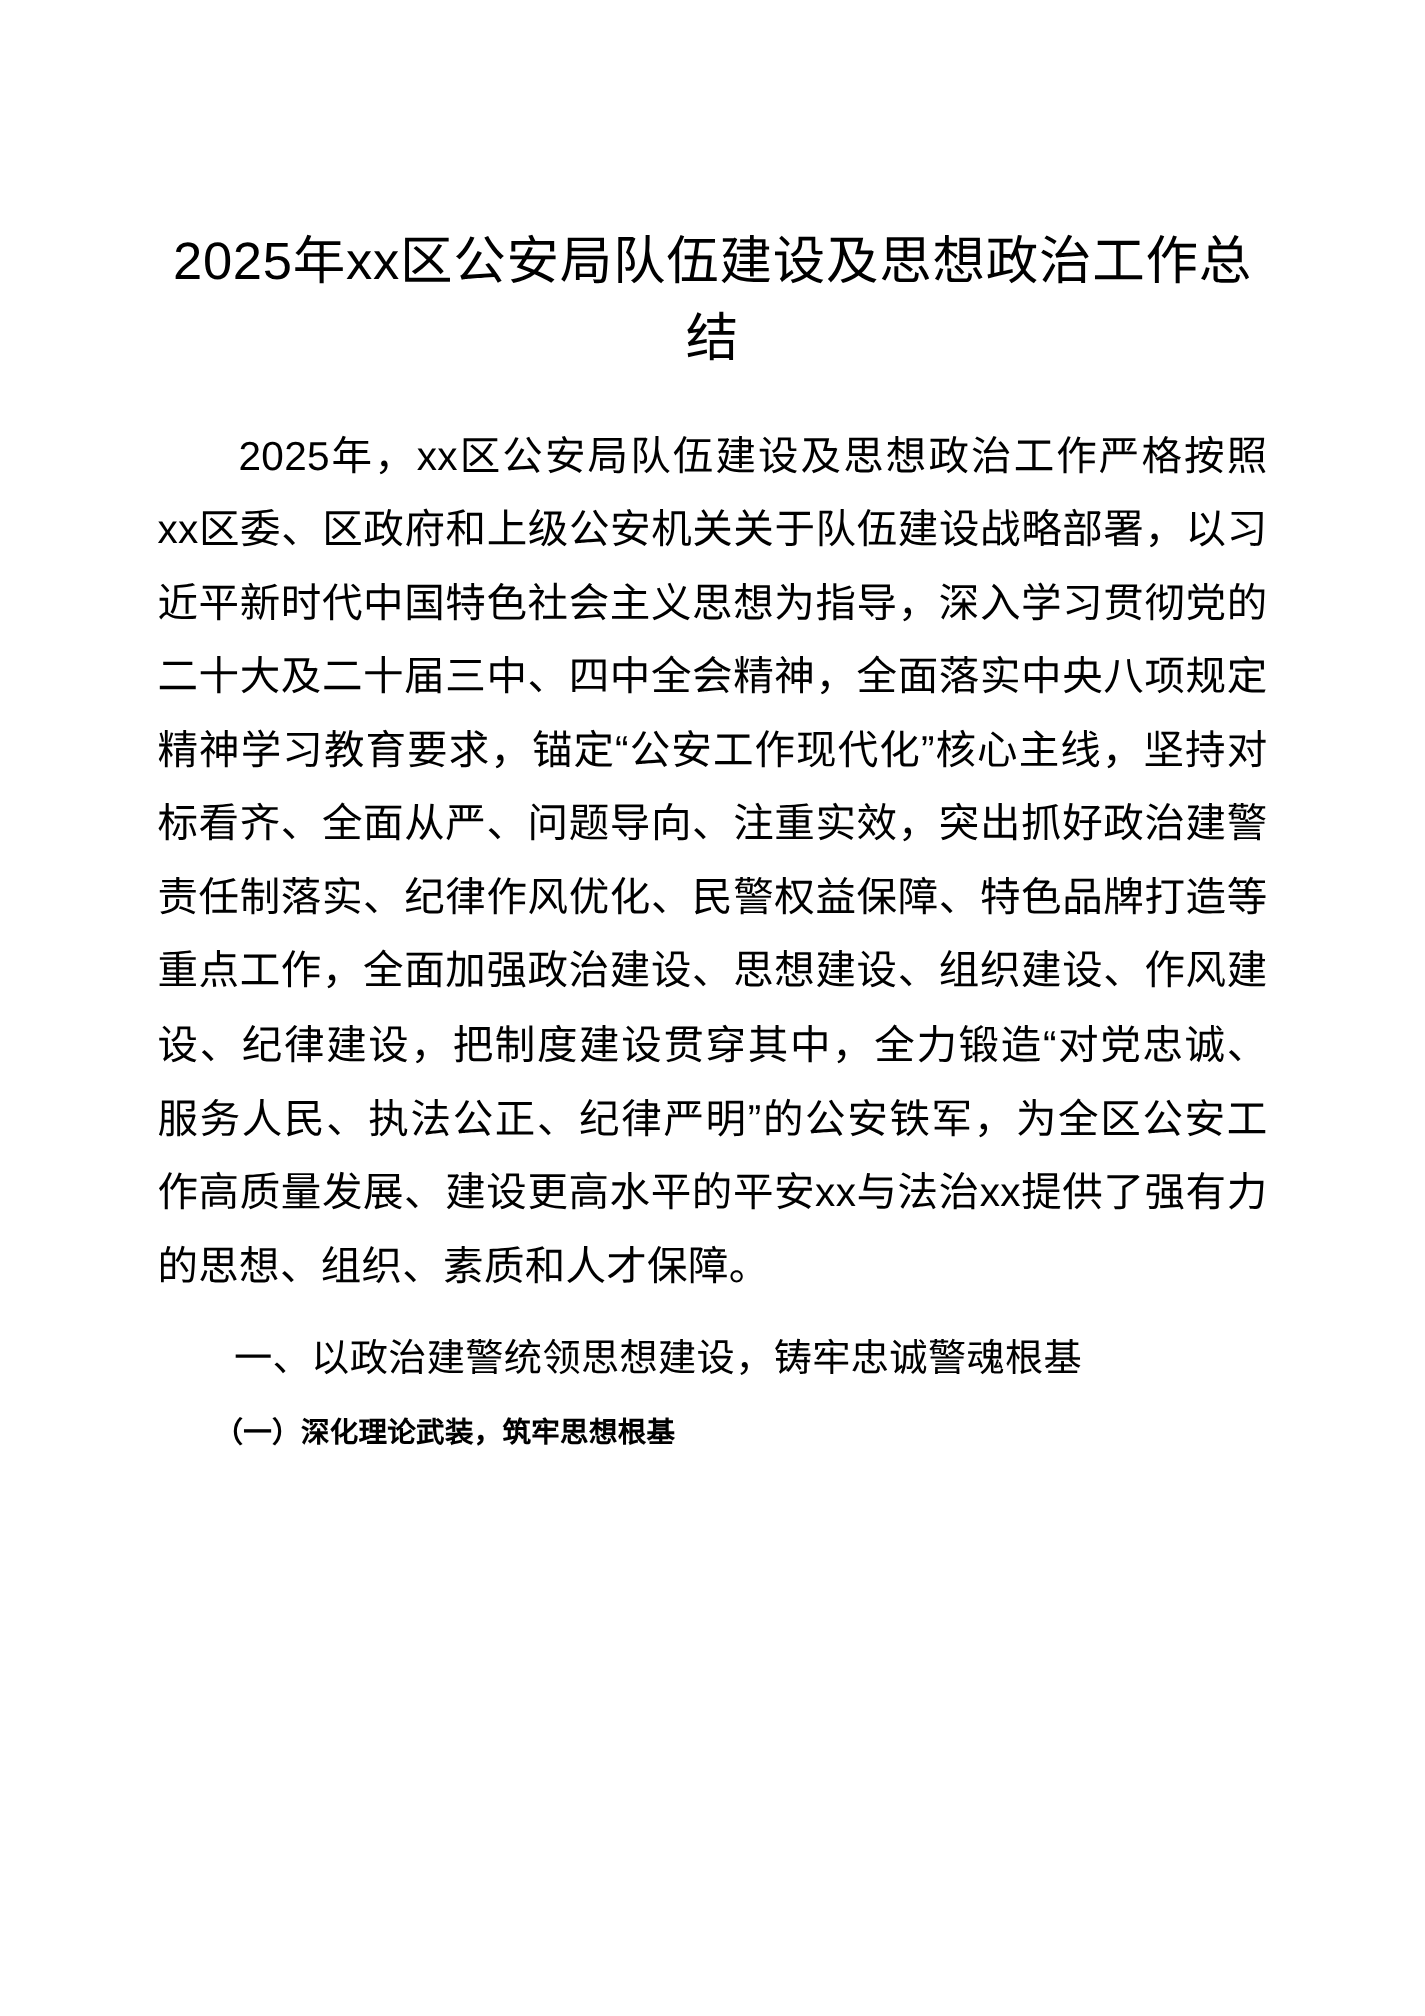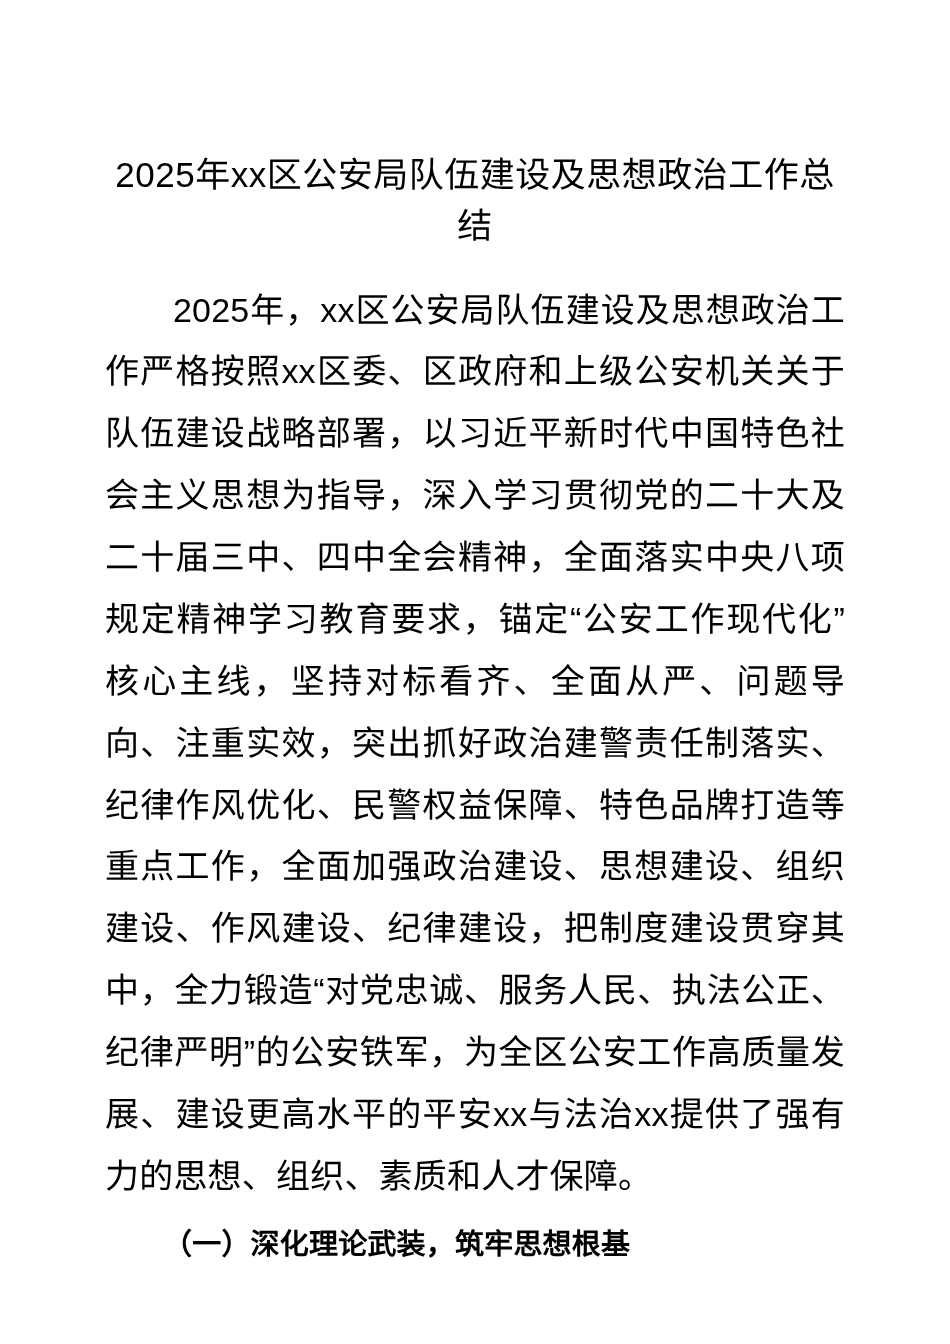--- a/index.html
+++ b/index.html
@@ -24,45 +24,46 @@
   .doc-title {
     font-size: 35px;
     line-height: 1.45;
     font-weight: 400;
     text-align: center;
     letter-spacing: 0.5px;
     margin: 0 0 28px 0;
     padding: 0 8px;
   }
   .para {
-    font-size: 34px;
+    font-size: 27px;
     line-height: 1.82;
     text-align: justify;
     text-justify: inter-ideograph;
     margin: 0 0 4px 0;
     text-indent: 2em;
     letter-spacing: 0.2px;
   }
   .heading-1 {
     font-size: 25.5px;
     line-height: 1.82;
     margin: 14px 0 4px 0;
     text-indent: 2em;
     letter-spacing: 0.2px;
     font-weight: 400;
   }
   .heading-2 {
-    font-size: 29px;
+    font-size: 19px;
     line-height: 1.82;
     margin: 10px 0 4px 0;
     text-indent: 2em;
     letter-spacing: 0.2px;
     font-weight: bold;
   }
 </style>
 </head>
 <body>
 
 <div class="page">
   <h1 class="doc-title">2025年xx区公安局队伍建设及思想政治工作总结</h1>
   <p class="para">2025年，xx区公安局队伍建设及思想政治工作严格按照xx区委、区政府和上级公安机关关于队伍建设战略部署，以习近平新时代中国特色社会主义思想为指导，深入学习贯彻党的二十大及二十届三中、四中全会精神，全面落实中央八项规定精神学习教育要求，锚定“公安工作现代化”核心主线，坚持对标看齐、全面从严、问题导向、注重实效，突出抓好政治建警责任制落实、纪律作风优化、民警权益保障、特色品牌打造等重点工作，全面加强政治建设、思想建设、组织建设、作风建设、纪律建设，把制度建设贯穿其中，全力锻造“对党忠诚、服务人民、执法公正、纪律严明”的公安铁军，为全区公安工作高质量发展、建设更高水平的平安xx与法治xx提供了强有力的思想、组织、素质和人才保障。</p>
+  <p class="heading-1">一、以政治建警统领思想建设，铸牢忠诚警魂根基</p>
   <p class="heading-2">（一）深化理论武装，筑牢思想根基</p>
 </div>
 
 </body></html>

